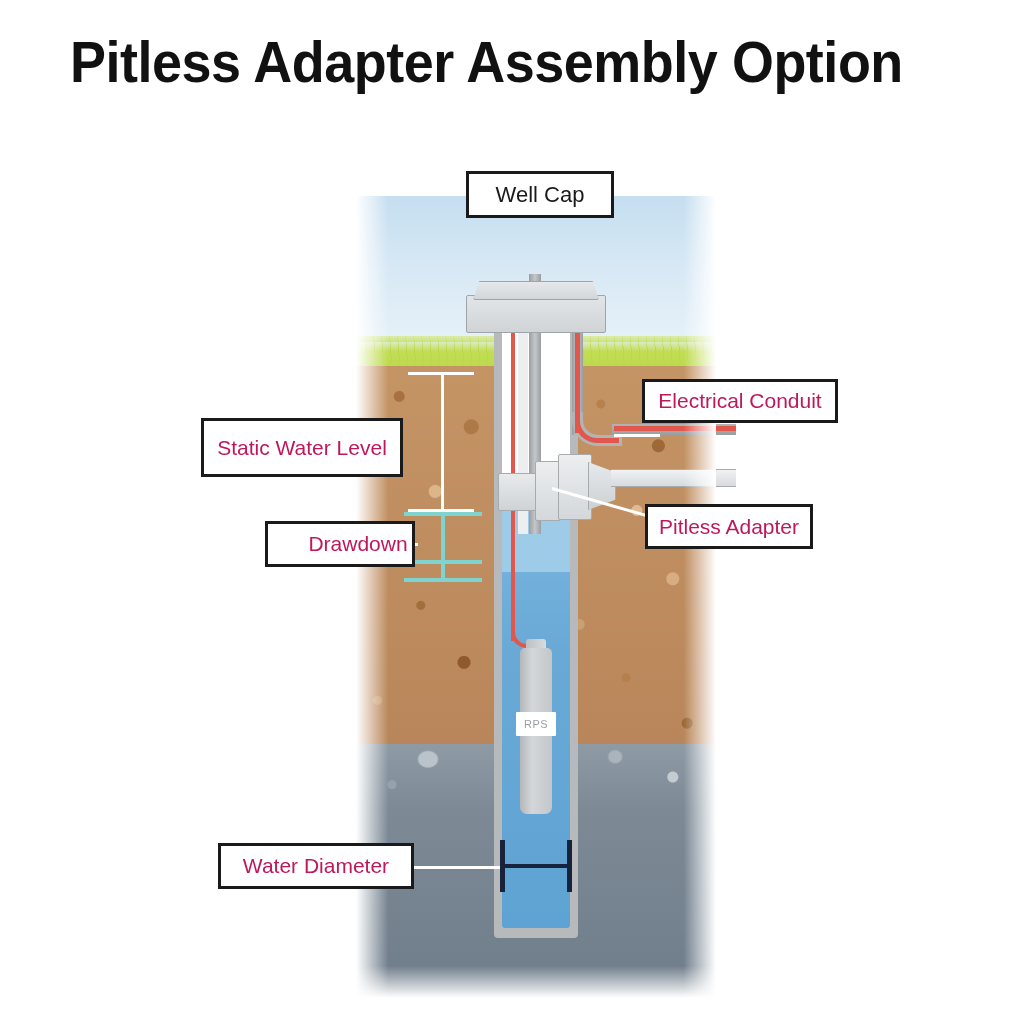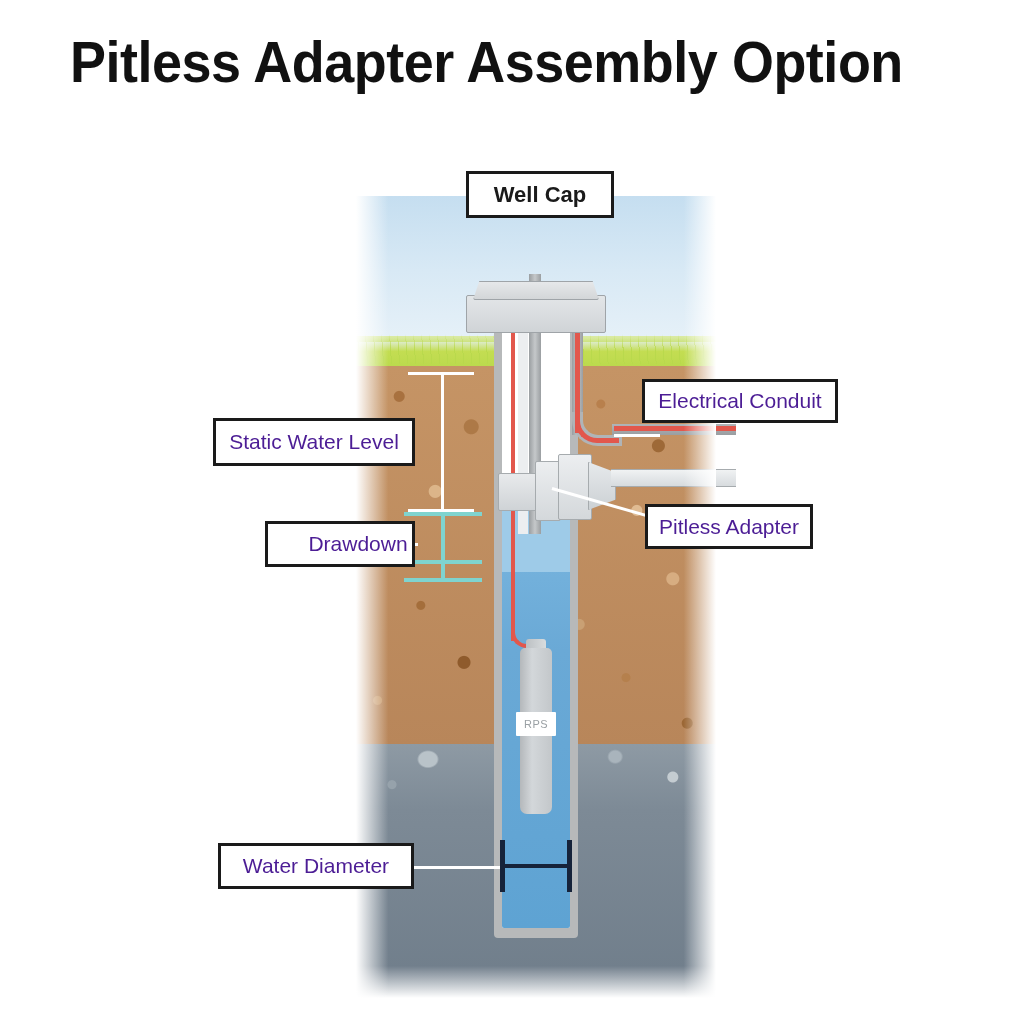--- a/index.html
+++ b/index.html
@@ -263,26 +263,26 @@
   #leader-pa{left:552px;top:487px;width:124px;transform:rotate(16deg);}
   #leader-pa2{left:676px;top:508px;width:24px;}
 
   
   .label-box{
     position:absolute;
     background:#ffffff;
     border:3px solid #1a1a1a;
     display:flex;align-items:center;justify-content:center;
     box-sizing:border-box;
-    color:#4c1d95;
+    color:#be185d;
     font-size:21px;
     white-space:nowrap;
   }
-  #label-well-cap{left:466px;top:171px;width:148px;height:47px;font-weight:bold;color:#1a1a1a;font-size:22px;}
-  #label-swl{left:213px;top:418px;width:202px;height:48px;}
+  #label-well-cap{left:466px;top:171px;width:148px;height:47px;font-weight:normal;color:#1a1a1a;font-size:22px;}
+  #label-swl{left:201px;top:418px;width:202px;height:59px;}
   #label-drawdown{left:265px;top:521px;width:150px;height:46px;padding-left:36px;}
   #label-conduit{left:642px;top:379px;width:196px;height:44px;}
   #label-pitless{left:645px;top:504px;width:168px;height:45px;}
   #label-casing{left:218px;top:843px;width:196px;height:46px;}
 </style>
 </head>
 <body>
 
 <div id="page-title">Pitless Adapter Assembly Option</div>
 

